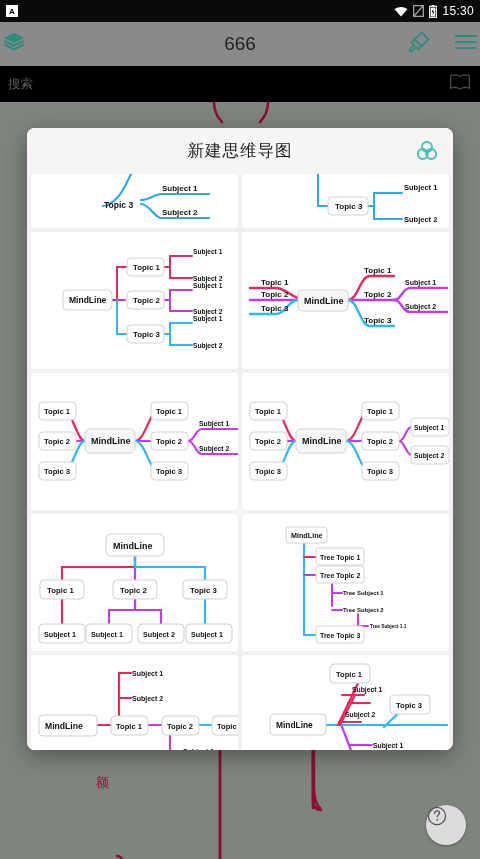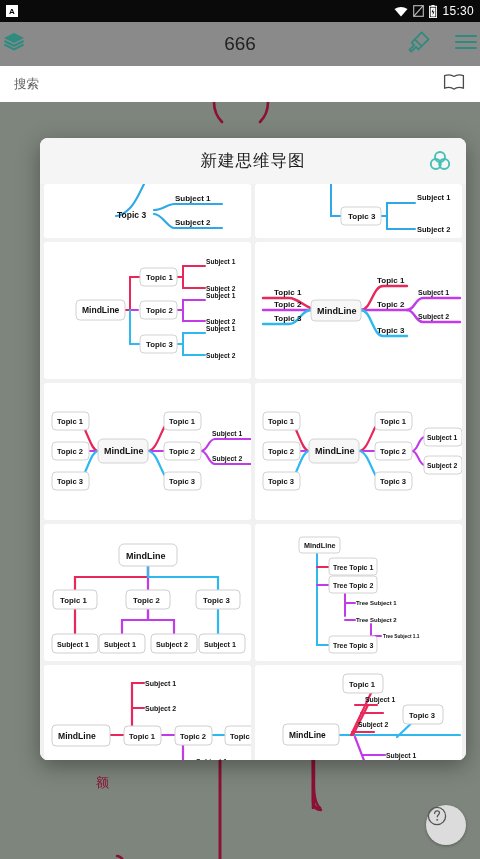--- a/index.html
+++ b/index.html
@@ -32,21 +32,21 @@
   #toolbar .title{
     position:absolute; left:0; right:0; text-align:center;
     font-size:19px; color:#222; pointer-events:none;
   }
   .tb-icon{ z-index:2; }
   .tb-right{ margin-left:auto; display:flex; align-items:center; gap:22px; z-index:2;}
 
   
   #searchbar{
     position:absolute; left:0; top:66px; width:480px; height:36px;
-    background:#ffffff; display:flex; align-items:center; padding:0 14px; z-index:40;gap:27px;
+    background:#000000; display:flex; align-items:center; padding:0 8px; z-index:40;gap:27px;
   }
   #searchbar .sph{ font-size:12.5px; color:#5e5e5e; }
   #searchbar .book{ margin-left:auto; }
 
   
   #canvas{
     position:absolute; left:0; top:102px; width:480px; height:757px;
     background:#7d857c; overflow:hidden; z-index:10;
   }
   #canvas svg{ position:absolute; left:0; top:0; }
@@ -57,23 +57,23 @@
 
   
   #fab{
     position:absolute; right:14px; bottom:14px; width:40px; height:40px;
     border-radius:50%; background:#dcdcdc; display:flex;align-items:center;justify-content:center;
     box-shadow:0 1px 3px rgba(0,0,0,.3); z-index:55;
   }
 
   
   #dialog{
-    position:absolute; left:40px; top:128px; width:426px; height:622px;
+    position:absolute; left:27px; top:128px; width:426px; height:622px;
     background:#f5f5f5; border-radius:8px; overflow:hidden;
-    box-shadow:0 6px 22px rgba(0,0,0,.35); z-index:50;margin-top:10px;
+    box-shadow:0 6px 22px rgba(0,0,0,.35); z-index:50;
   }
   #dlg-header{
     height:46px; position:relative; display:flex; align-items:center; justify-content:center;
     background:#f5f5f5;
   }
   #dlg-title{ font-size:16.5px; color:#1d1d1d; letter-spacing:1px; }
   #dlg-icon{ position:absolute; right:13px; top:10px; }
 
   #grid{
     position:relative; padding:0 4px 0 4px;

